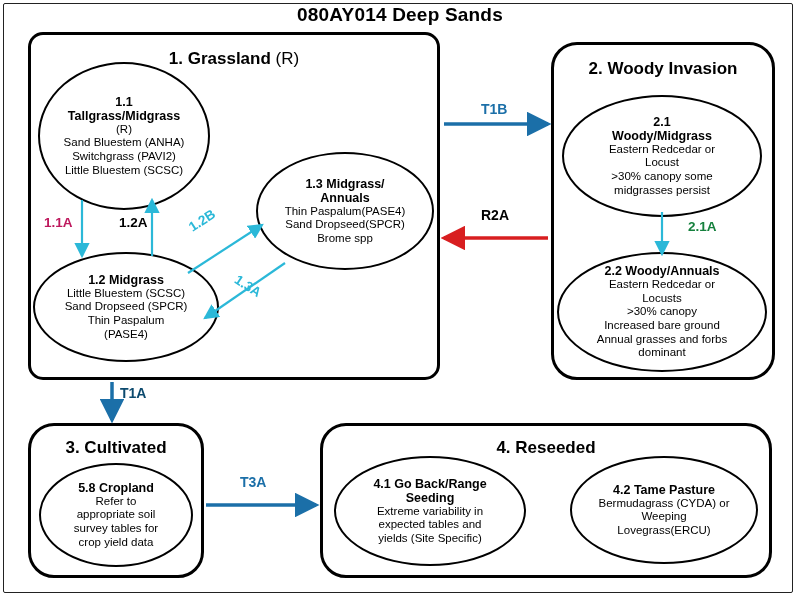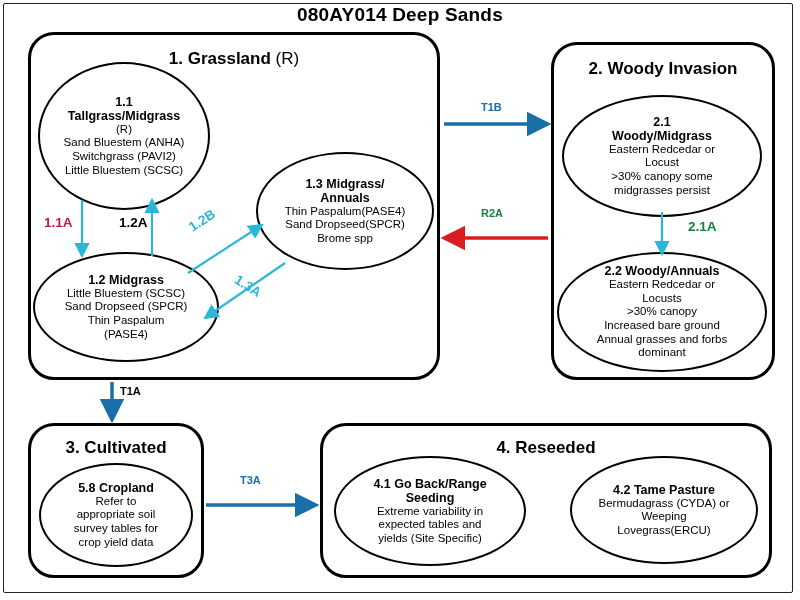--- a/index.html
+++ b/index.html
@@ -23,36 +23,36 @@
   .group-title .paren{font-weight:normal;}
 
   
   .ellipse{position:absolute;border:2.5px solid #000;border-radius:50%;
       box-sizing:border-box;display:flex;flex-direction:column;
       align-items:center;justify-content:center;text-align:center;
       background:#fff;}
   .e-head{font-size:12.5px;font-weight:bold;line-height:1.12;}
   .e-sub{font-size:11.5px;font-weight:normal;line-height:1.18;}
 
-  .lbl{position:absolute;font-size:11px;font-weight:bold;white-space:nowrap;}
+  .lbl{position:absolute;font-size:14px;font-weight:bold;white-space:nowrap;}
   .lbl-sm{position:absolute;font-size:13.5px;font-weight:bold;white-space:nowrap;}
 
   svg.ov{position:absolute;left:0;top:0;width:800px;height:600px;
       pointer-events:none;overflow:visible;}
 </style>
 </head>
 <body>
 
 <div id="stage">
 
   <div class="outer-frame"></div>
 
   <div class="title">080AY014 Deep Sands</div>
 
-  <div class="group" style="left:28px;top:32px;width:412px;height:348px;">
+  <div class="group" style="left:28px;top:32px;width:412px;height:348px;border-radius:15px;">
     <div class="group-title" style="top:14px;">
       <span class="norm">1. Grassland</span>
       <span class="paren">(R)</span>
     </div>
   </div>
 
   <div class="ellipse" style="left:38px;top:62px;width:172px;height:148px;">
     <div class="e-head">1.1</div>
     <div class="e-head">Tallgrass/Midgrass</div>
     <div class="e-sub">(R)</div>
@@ -164,23 +164,23 @@
 
     <line x1="188" y1="273" x2="262" y2="225" stroke="#2BB8D8" stroke-width="2.2" marker-end="url(#mkCyan)"></line>
 
     <line x1="285" y1="263" x2="205" y2="318" stroke="#2BB8D8" stroke-width="2.2" marker-end="url(#mkCyan)"></line>
 
     <line x1="662" y1="212" x2="662" y2="254" stroke="#2BB8D8" stroke-width="2.2" marker-end="url(#mkCyan)"></line>
   </svg>
 
   <div class="lbl" style="left:481px;top:101px;color:#1B6FA8;">T1B</div>
 
-  <div class="lbl" style="left:481px;top:207px;color:#15803d;">R2A</div>
+  <div class="lbl" style="left:481px;top:207px;color:#000000;">R2A</div>
 
-  <div class="lbl" style="left:120px;top:385px;color:#000000;">T1A</div>
+  <div class="lbl" style="left:120px;top:385px;color:#0c4a6e;">T1A</div>
 
   <div class="lbl" style="left:240px;top:474px;color:#1B6FA8;">T3A</div>
 
   <div class="lbl-sm" style="left:44px;top:215px;color:#be185d;">1.1A</div>
 
   <div class="lbl-sm" style="left:119px;top:215px;color:#000000;">1.2A</div>
 
   <div class="lbl-sm" style="left:186px;top:222px;color:#2BB8D8;transform:rotate(-33deg);transform-origin:left top;">1.2B</div>
 
   <div class="lbl-sm" style="left:240px;top:272px;color:#2BB8D8;transform:rotate(33deg);transform-origin:left top;">1.3A</div>

